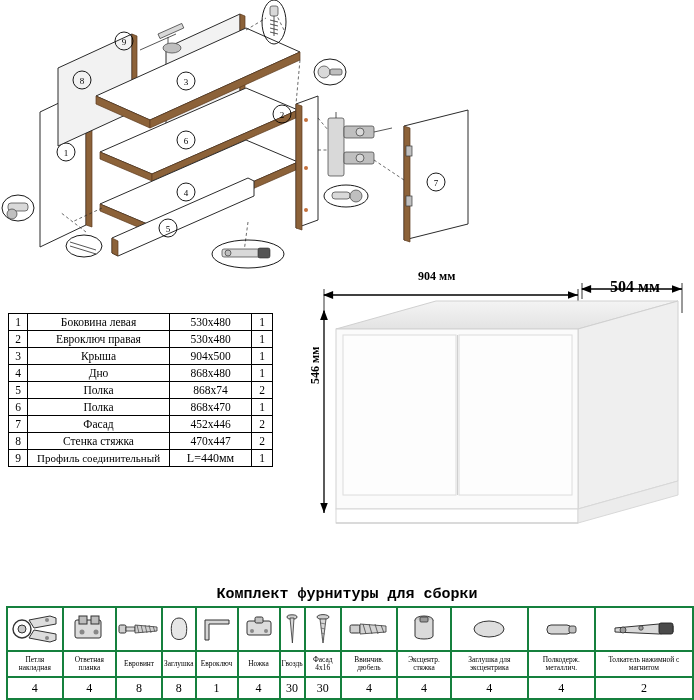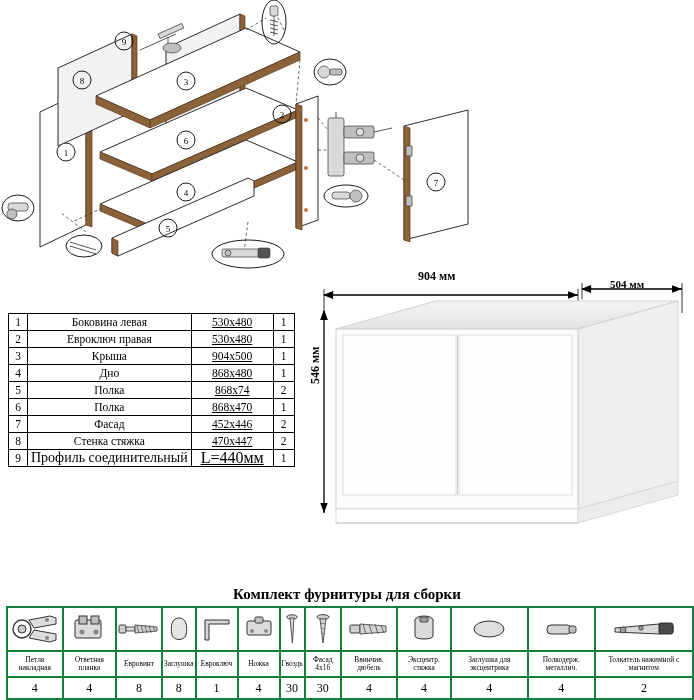--- a/index.html
+++ b/index.html
@@ -26,37 +26,37 @@
   }
   .parts-table td {
     border:1px solid #000;
     padding:0 3px;
     height:16px;
     line-height:16px;
     white-space:nowrap;
   }
   .parts-table td.num { width:12px; text-align:center; }
   .parts-table td.name { width:135px; text-align:center; }
-  .parts-table td.size { width:75px; text-align:center;text-decoration:underline; }
+  .parts-table td.size { width:75px; text-align:center; }
   .parts-table td.qty  { width:14px; text-align:center; }
-  .parts-table td.name.small { font-size:14px;margin-left:40px; }
-  .parts-table td.size.small { font-size:16px; }
+  .parts-table td.name.small { font-size:11px;margin-left:40px; }
+  .parts-table td.size.small { font-size:12px; }
 
   
   .cabinet-block { position:absolute; left:310px; top:269px; width:380px; height:270px; }
   .dim-label { position:absolute; font-family:"Liberation Serif", serif; font-weight:bold; font-size:12px; }
   .dim-w { left:108px; top:0px; }
-  .dim-d { left:300px; top:9px; font-size:11px; }
+  .dim-d { left:300px; top:9px; font-size:16px; }
   .dim-h { left:-2px; top:115px; transform:rotate(-90deg); transform-origin:left top; }
 
   
   .kit-title {
     position:absolute; left:0; width:694px; top:586px;
     text-align:center; font-size:15px; font-weight:bold;
-    font-family:Liberation Serif, serif;
+    font-family:Liberation Mono, monospace;
   }
   .kit-table {
     position:absolute; left:6px; top:606px;
     border-collapse:collapse;
     font-family:"Liberation Serif", serif;
   }
   .kit-table td { border:2px solid #15803d; text-align:center; vertical-align:middle; }
   .kit-table tr.icons td { height:42px; padding:0; }
   .kit-table tr.labels td { height:22px; font-size:7.4px; line-height:8.4px; padding:1px 1px; }
   .kit-table tr.counts td { height:18px; font-size:12px; }

